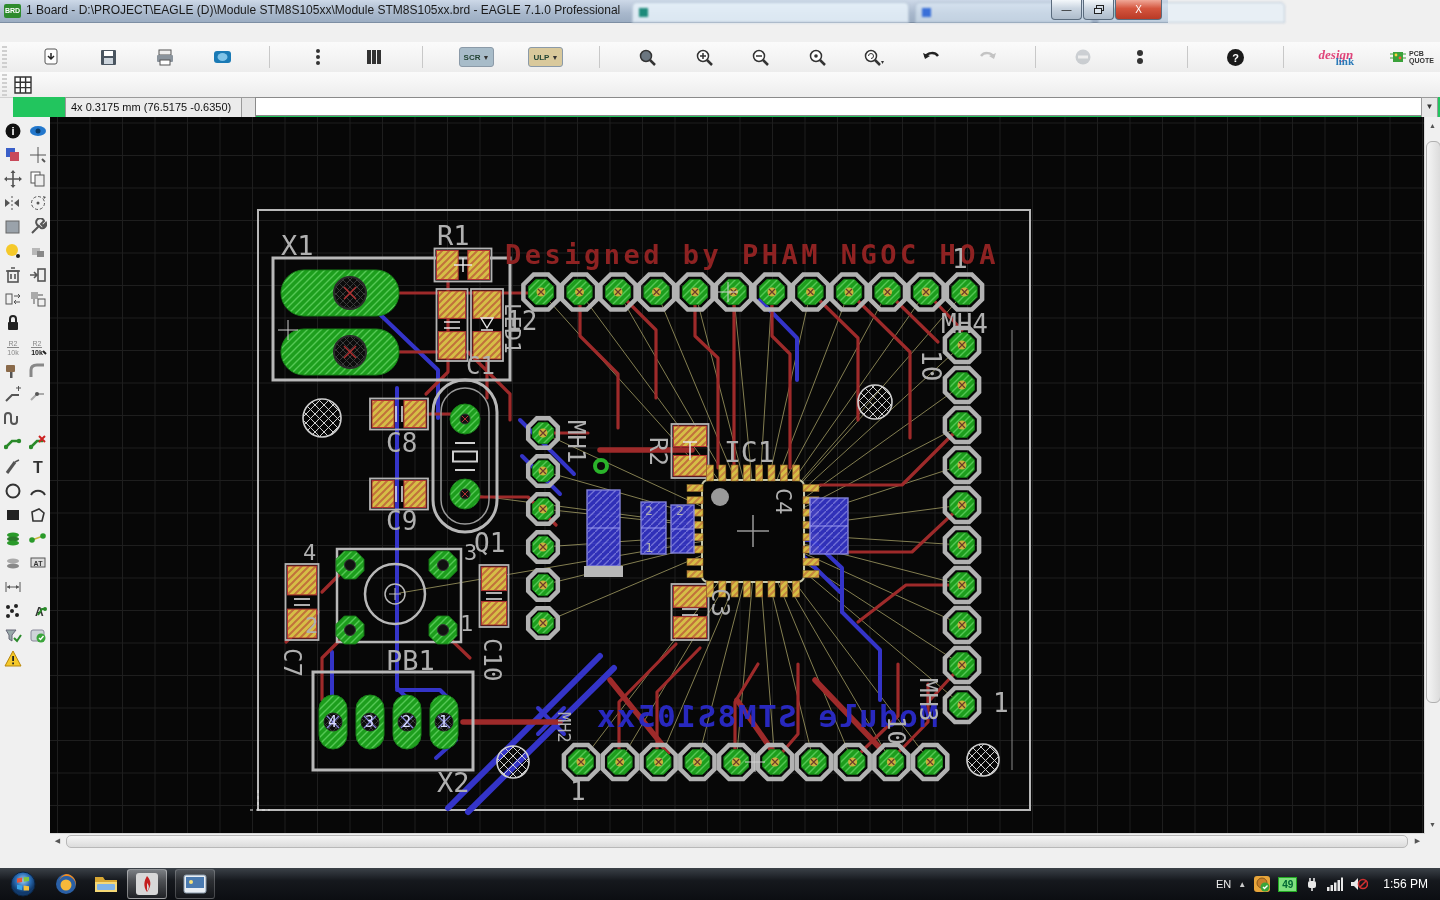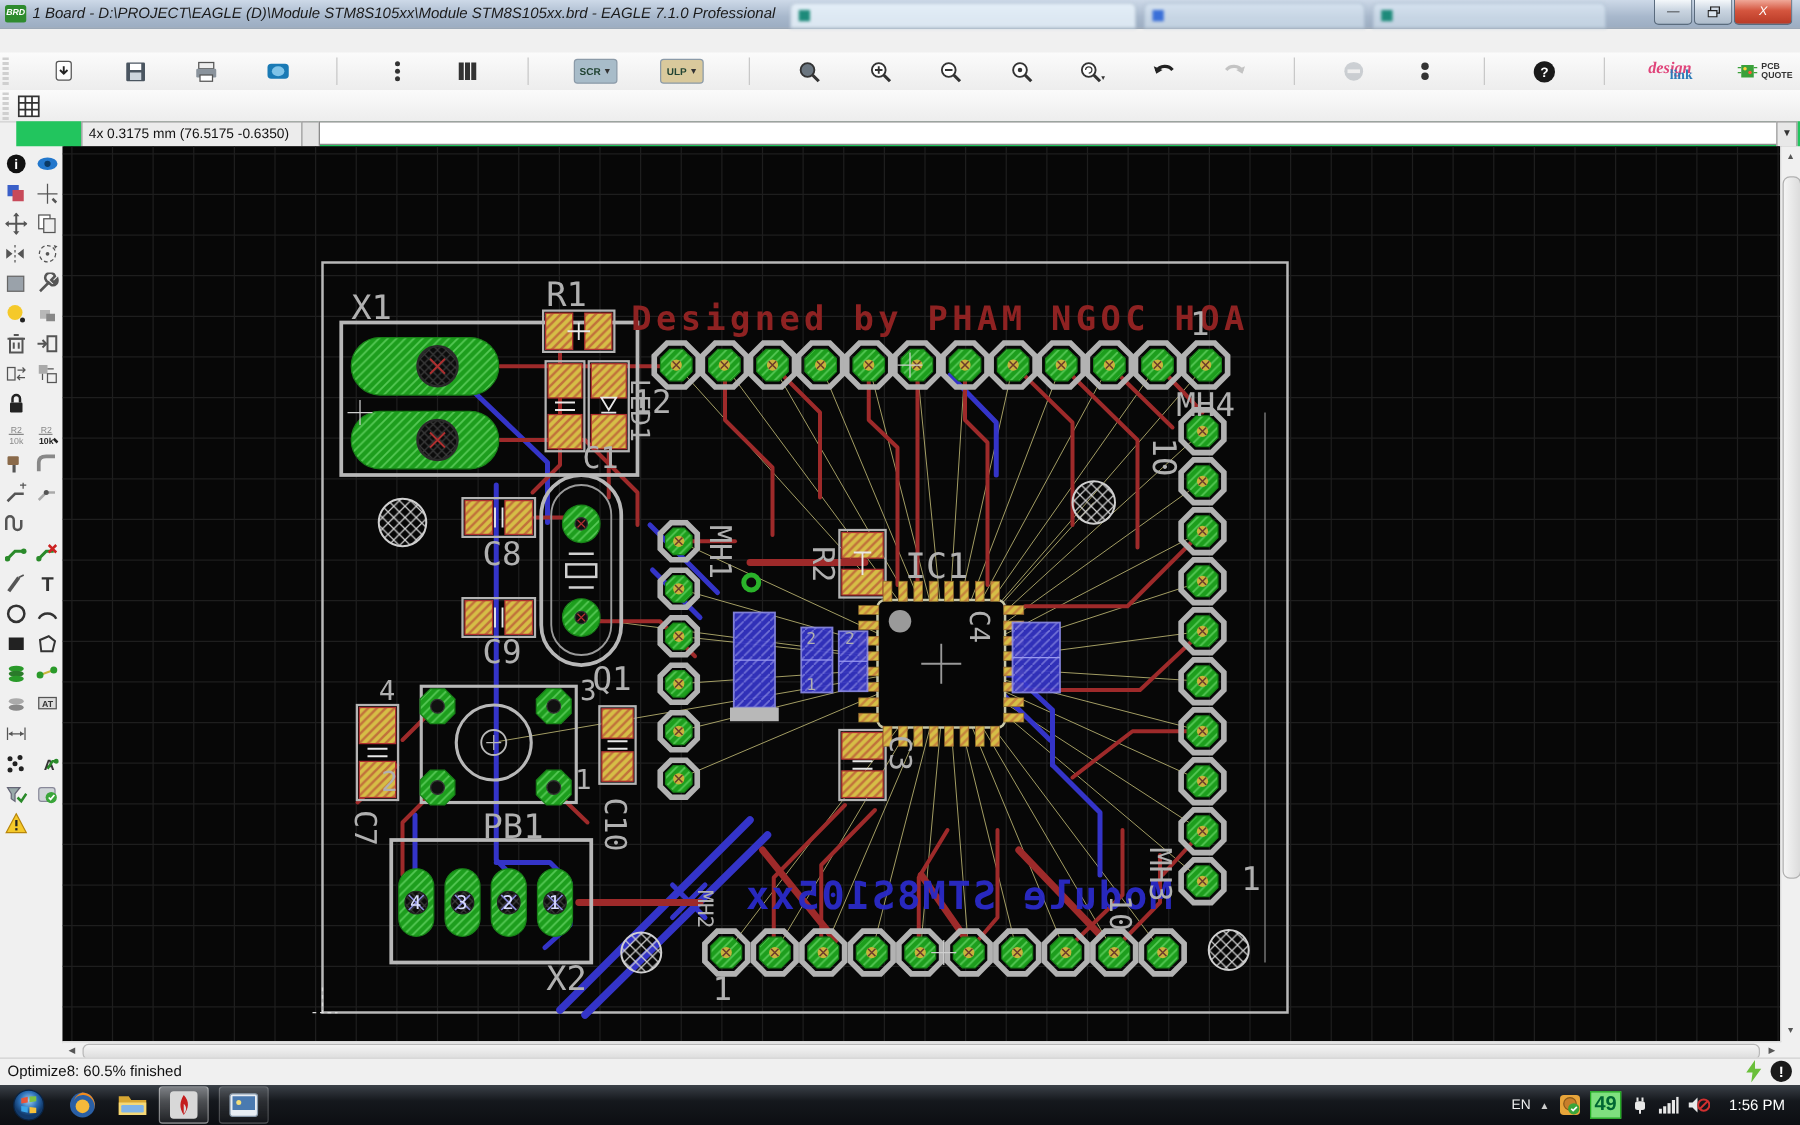--- a/index.html
+++ b/index.html
@@ -1,18 +1,18 @@
 <!DOCTYPE html>
 <html><head>
 <meta charset="utf-8">
 <style>
   html,body{margin:0;padding:0;background:#000;}
   #screen{position:relative;width:1440px;height:900px;overflow:hidden;font-family:"Liberation Sans",sans-serif;background:#f0f0f0;}
   
-  #titlebar{position:absolute;left:0;top:0;width:1440px;height:22px;background:linear-gradient(#cdd9e8,#a8b8cc 60%,#9cadc2);border-bottom:1px solid #7d8ea3;font-style:italic;}
+  #titlebar{position:absolute;left:0;top:0;width:1168px;height:22px;background:linear-gradient(#cdd9e8,#a8b8cc 60%,#9cadc2);border-bottom:1px solid #7d8ea3;}
   #appicon{position:absolute;left:4px;top:4px;width:17px;height:14px;background:#2e8b2e;color:#fff;font-size:7px;font-weight:bold;text-align:center;line-height:14px;border-radius:2px;}
   #wtitle{position:absolute;left:26px;top:3px;font-size:12px;color:#1a1a1a;white-space:nowrap;}
   .bgtab{position:absolute;top:2px;height:19px;border-radius:5px 5px 0 0;background:rgba(225,238,250,.55);border:1px solid rgba(150,170,190,.5);filter:blur(1.3px);}
   .bgtab .dot{position:absolute;left:6px;top:5px;width:9px;height:9px;background:#1d8a7a;}
   #wbtns{position:absolute;right:6px;top:0;height:20px;display:flex;}
   .wbtn{width:29px;height:19px;margin-left:1px;border:1px solid #5a6b7d;border-top:none;border-radius:0 0 4px 4px;background:linear-gradient(#f4f8fb,#c9d4e0 45%,#aebccb);display:flex;align-items:center;justify-content:center;font-size:10px;color:#222;}
   .wbtn.close{width:45px;background:linear-gradient(#f0a898,#d4553e 45%,#b93a26);color:#fff;}
   
   #menubar{position:absolute;left:0;top:22px;width:1440px;height:20px;background:#f0f0f0;border-bottom:1px solid #d9d9d9;font-size:12px;color:#111;}
   .mitem{display:inline-block;padding:3px 9px;cursor:default;}
@@ -53,21 +53,21 @@
   #statusbar{position:absolute;left:0;top:846px;width:1440px;height:22px;background:#f0f0f0;border-top:1px solid #cfcfcf;font-size:12px;color:#111;}
   #stattext{position:absolute;left:6px;top:3px;}
   #staticons{position:absolute;right:6px;top:1px;display:flex;align-items:center;gap:6px;}
   
   #taskbar{position:absolute;left:0;top:868px;width:1440px;height:32px;background:linear-gradient(#3b4148,#15181d 40%,#0c0e12);display:flex;align-items:center;}
   .tbicon{width:38px;height:28px;margin:0 1px;border-radius:3px;display:flex;align-items:center;justify-content:center;}
   .tbicon.active{background:linear-gradient(rgba(255,255,255,.35),rgba(255,255,255,.08));border:1px solid rgba(255,255,255,.4);}
   .tbicon.open{background:linear-gradient(rgba(255,255,255,.14),rgba(255,255,255,.03));border:1px solid rgba(255,255,255,.2);}
   #tray{position:absolute;right:4px;top:0;height:32px;display:flex;align-items:center;gap:7px;color:#eee;font-size:11px;}
   #clock{padding:0 8px;font-size:12px;color:#fff;}
-  .traybadge{background:#7fe07f;color:#063;font-weight:bold;font-size:16px;padding:1px 3px;border:1px solid #2a2;}
+  .traybadge{background:#7fe07f;color:#063;font-weight:bold;font-size:10px;padding:1px 3px;border:1px solid #2a2;}
 </style>
 </head>
 <body>
 
 <div id="screen">
 
   <div id="titlebar">
     <div class="bgtab" style="left:632px;width:275px;background:rgba(235,245,253,.8);">
         <div class="dot"></div>
       </div>
@@ -1109,32 +1109,20 @@
     <div class="sbarrow" style="top:2px;left:1px;">▲</div>
     <div class="thumb"></div>
     <div class="sbarrow" style="bottom:2px;left:1px;">▼</div>
   </div>
   <div id="hsb">
     <div class="sbarrow" style="left:1px;top:0;">◀</div>
     <div class="thumb"></div>
     <div class="sbarrow" style="right:1px;top:0;">▶</div>
   </div>
 
-  <div id="statusbar">
-    <span id="stattext">Optimize8: 60.5% finished</span>
-    <div id="staticons">
-      <svg width="14" height="18">
-          <path d="M8 0 L1 10 h5 L5 18 L13 7 h-5 z" fill="#6abf3a"></path>
-        </svg>
-      <svg width="18" height="18">
-          <circle cx="9" cy="9" r="8.5" fill="#1a1a1a"></circle>
-          <text x="9" y="13.5" text-anchor="middle" font-size="12" font-weight="bold" fill="#fff">!</text>
-        </svg>
-    </div>
-  </div>
 
   <div id="taskbar">
     <div class="tbicon" style="width:44px;">
       <svg width="26" height="26">
           <defs>
             <radialGradient id="orb" cx="50%" cy="35%">
               <stop offset="0%" stop-color="#9fd0f5"></stop>
               <stop offset="60%" stop-color="#2a6db5"></stop>
               <stop offset="100%" stop-color="#123a6b"></stop>
             </radialGradient>

